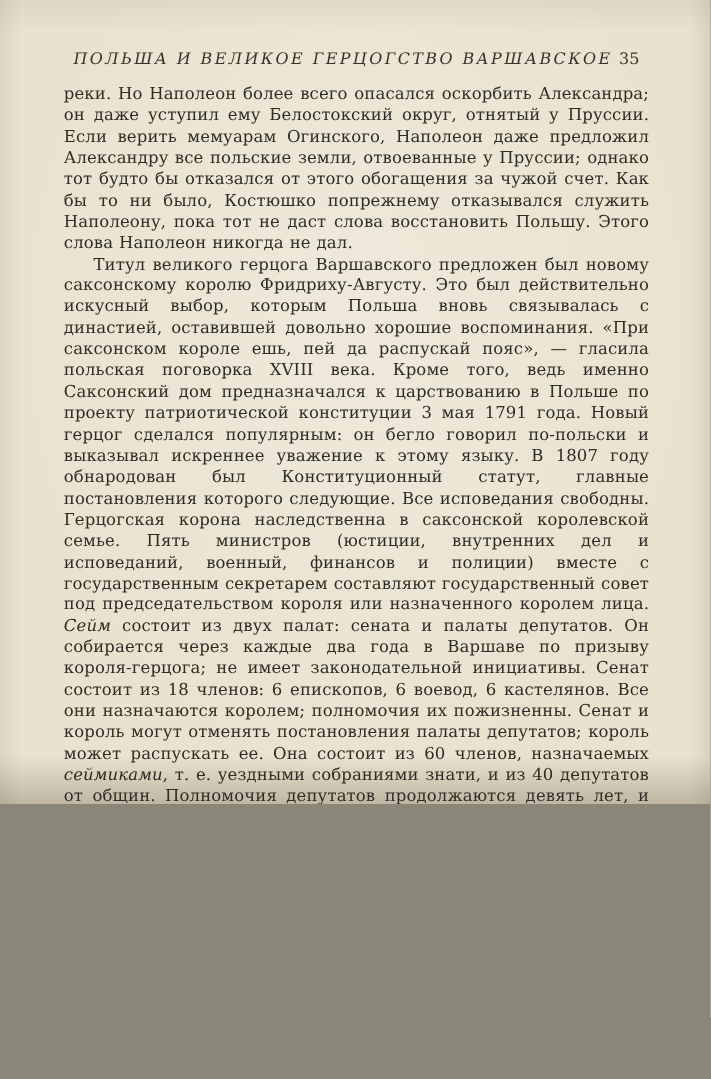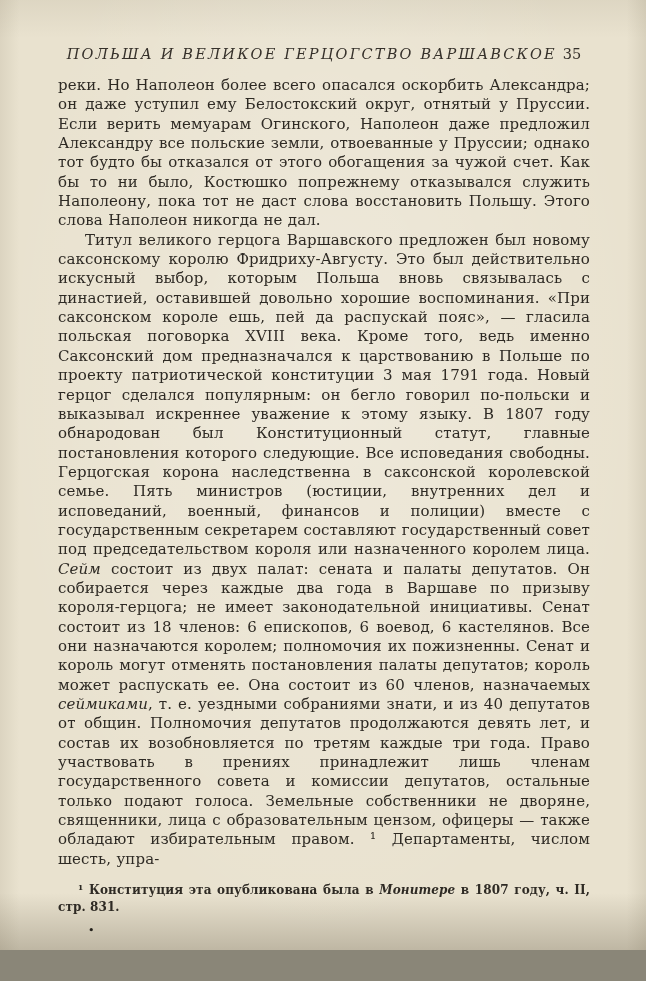--- a/index.html
+++ b/index.html
@@ -3,21 +3,21 @@
 <meta charset="utf-8">
 <style>
   html, body {
     margin: 0;
     padding: 0;
     background: #8a8678;
   }
   .page {
     position: relative;
     width: 646px;
-    height: 950px;
+    height: 731px;
     margin: 0 auto;
     background: var(--paper, #e9e2cf);
     background-image:
       radial-gradient(ellipse at 50% 40%, rgba(255,255,255,0.25), rgba(0,0,0,0) 70%),
       linear-gradient(to bottom, rgba(120,110,85,0.10), rgba(0,0,0,0) 4%, rgba(0,0,0,0) 94%, rgba(80,70,50,0.28) 100%),
       linear-gradient(to right, rgba(120,110,85,0.12), rgba(0,0,0,0) 3%, rgba(0,0,0,0) 97%, rgba(120,110,85,0.14) 100%);
     box-sizing: border-box;
     padding: 46px 56px 0 58px;
     font-family: "DejaVu Serif", "Liberation Serif", serif;
     color: var(--ink, #2e2a24);

